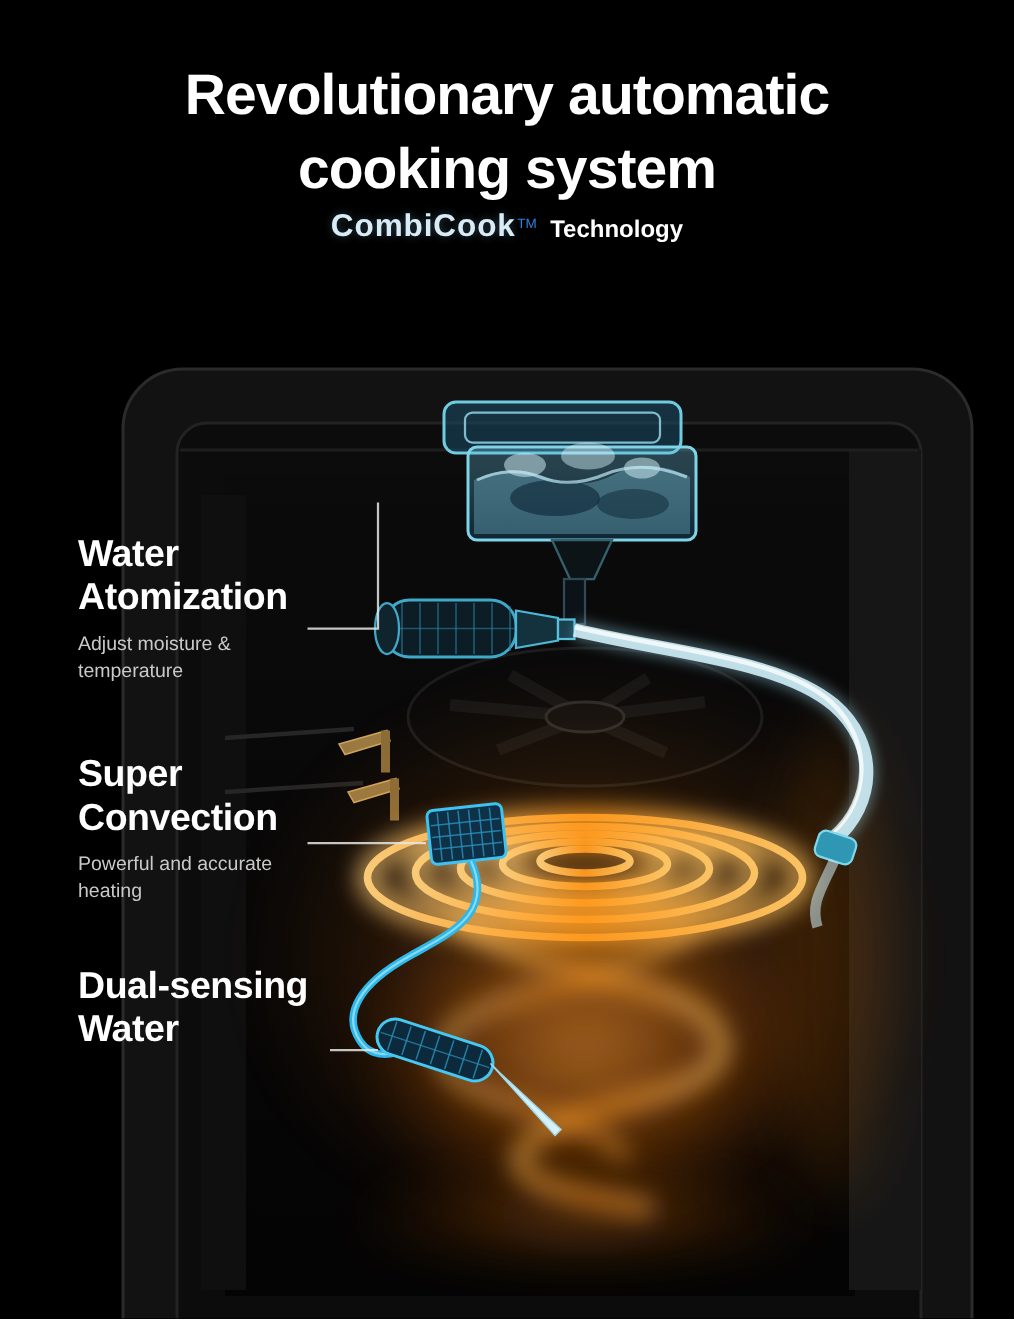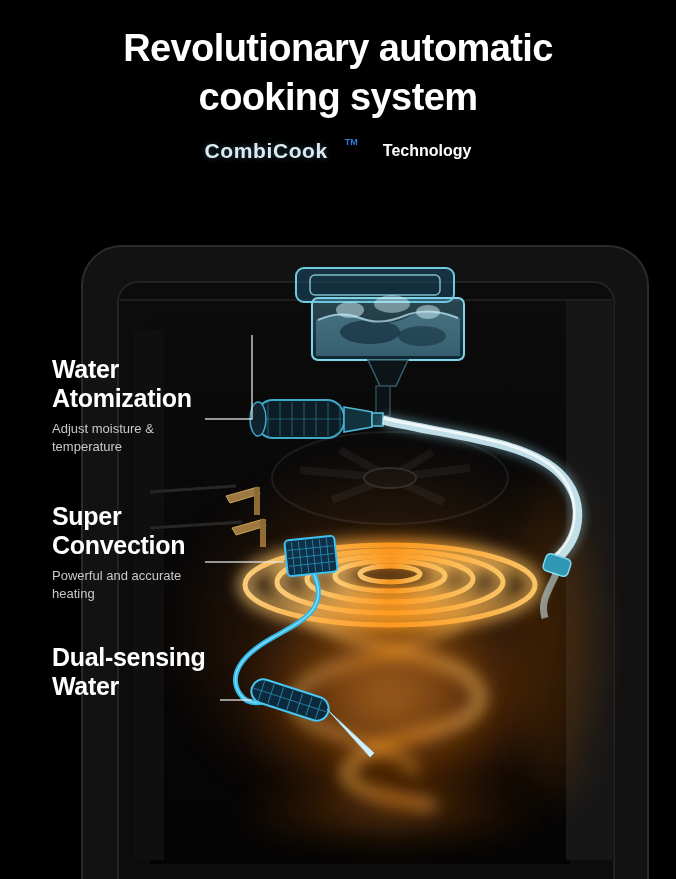--- a/index.html
+++ b/index.html
@@ -1,25 +1,25 @@
 <!DOCTYPE html>
 <html><head>
 <meta charset="utf-8">
 <style>
   html,body{margin:0;padding:0;background:#000;}
   .page{position:relative;width:676px;height:879px;background:#000;overflow:hidden;
         font-family:"Liberation Sans",sans-serif;}
   .art{position:absolute;inset:0;z-index:1;}
-  .header{position:absolute;top:24px;left:0;right:0;text-align:center;z-index:3;}
+  .header{position:absolute;top:40px;left:0;right:0;text-align:center;z-index:3;}
   .title{margin:0 auto;width:560px;font-size:38px;line-height:1.3;font-weight:700;
          color:#ffffff;letter-spacing:-0.6px;}
-  .brand-row{margin-top:16px;display:flex;align-items:center;justify-content:center;gap:16px;}
+  .brand-row{display:flex;align-items:flex-end;justify-content:center;gap:0;}
   .brand{font-size:21px;font-weight:800;color:#d9ebf4;letter-spacing:0.6px;
          text-shadow:0 0 6px rgba(120,180,220,0.35);}
-  .tm{font-size:9px;font-weight:700;color:#2f7fe0;position:relative;top:-9px;margin-left:1px;}
+  .tm{font-size:9px;font-weight:400;color:#2f7fe0;position:relative;top:-9px;margin-left:1px;}
   .tech{font-size:16px;font-weight:600;color:#ffffff;margin-left:9px;}
   .callout{position:absolute;z-index:3;color:#fff;}
   .callout h2{margin:0;font-size:25px;font-weight:700;line-height:1.14;letter-spacing:-0.3px;color:#fff;}
   .callout p{margin:8px 0 0;font-size:13px;line-height:1.4;color:#c9c9c9;width:150px;}
   .co1{left:52px;top:355px;width:178px;}
   .co2{left:52px;top:502px;width:188px;}
   .co3{left:52px;top:643px;width:188px;}
 </style>
 </head>
 <body>

